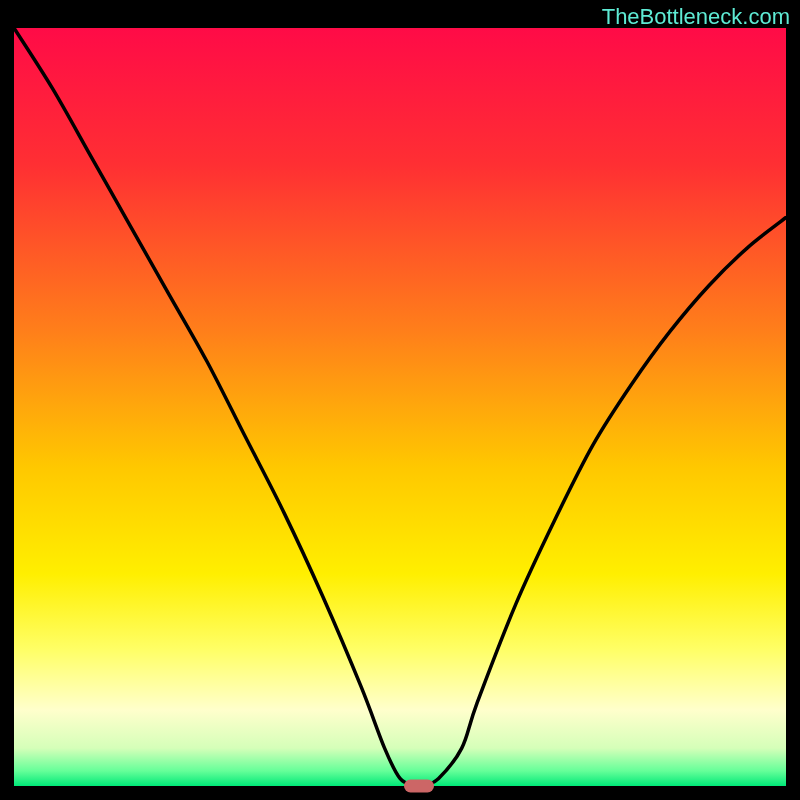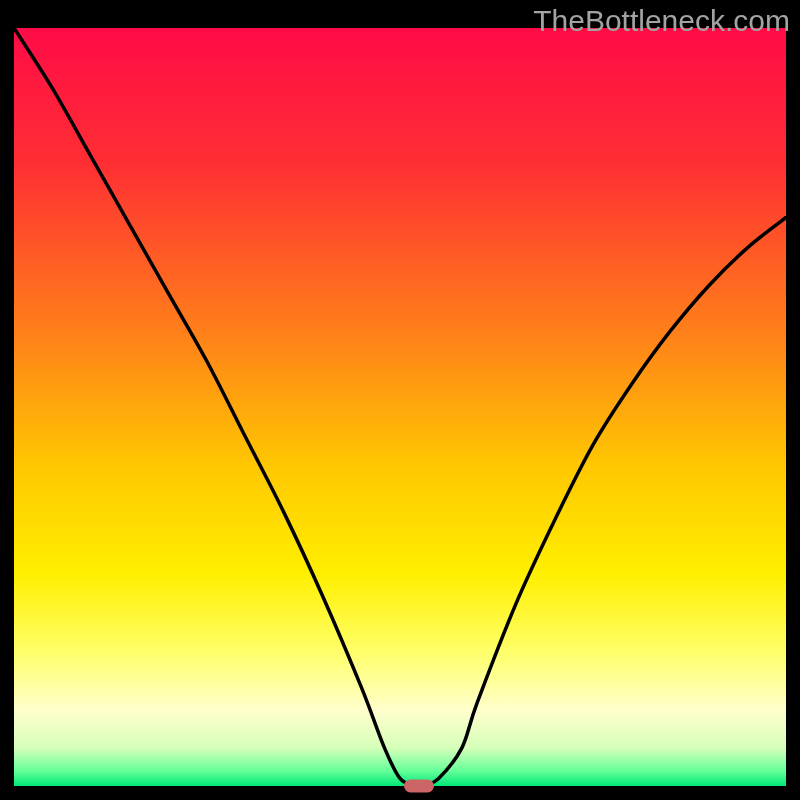--- a/index.html
+++ b/index.html
@@ -13,22 +13,22 @@
   .container {
     width: 800px;
     height: 800px;
     position: relative;
     background: #000;
   }
   .watermark {
     position: absolute;
     top: 4px;
     right: 10px;
-    color: #a3a3a3;
-    font-size: 30px;
+    color: #5eead4;
+    font-size: 22px;
     font-weight: 500;
     z-index: 10;
   }
   .plot-area {
     position: absolute;
     top: 28px;
     left: 14px;
     width: 772px;
     height: 758px;
   }

